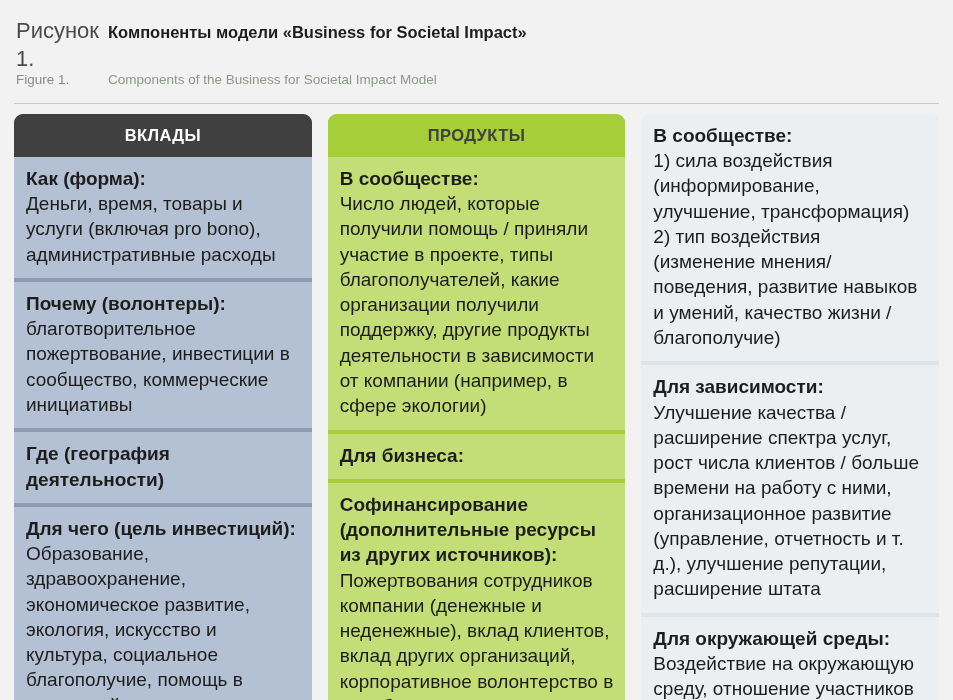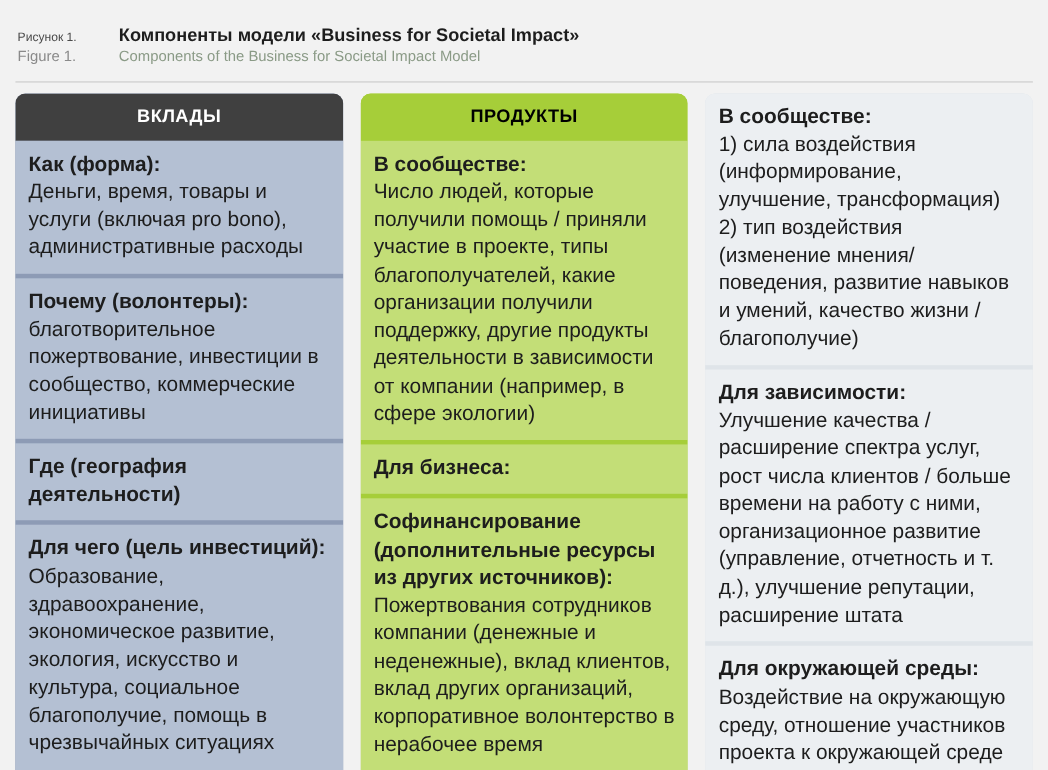--- a/index.html
+++ b/index.html
@@ -25,21 +25,21 @@
   .caption {
     padding-left: 2px;
     padding-bottom: 6px;
   }
   .caption-row {
     display: flex;
     align-items: baseline;
     line-height: 1.25;
   }
   .caption-ru-label {
-    font-size: 11px;
+    font-size: 22px;
     color: #4a4a4a;
     width: 92px;
     flex: 0 0 92px;
   }
   .caption-ru-title {
     font-size: 16.5px;
     font-weight: bold;
     color: #1d1d1d;
     margin-top: 10px;
   }
@@ -77,21 +77,21 @@
   .col-impact   { background: #dfe4e9; }
 
   .col-head {
     text-align: center;
     font-size: 16.5px;
     font-weight: bold;
     letter-spacing: 0.4px;
     padding: 12px 6px 12px 6px;
   }
   .col-inputs .col-head  { color: #ffffff; background: #404040; }
-  .col-outputs .col-head { color: #000000; background: #a6ce39; }
+  .col-outputs .col-head { color: #404040; background: #a6ce39; }
   .col-impact .col-head  { color: #1d1d1d; background: #dfe4e9; }
 
   .cells {
     flex: 1 1 auto;
     display: flex;
     flex-direction: column;
     padding: 0 0 6px 0;
   }
   .cell {
     padding: 9px 12px 11px 12px;

